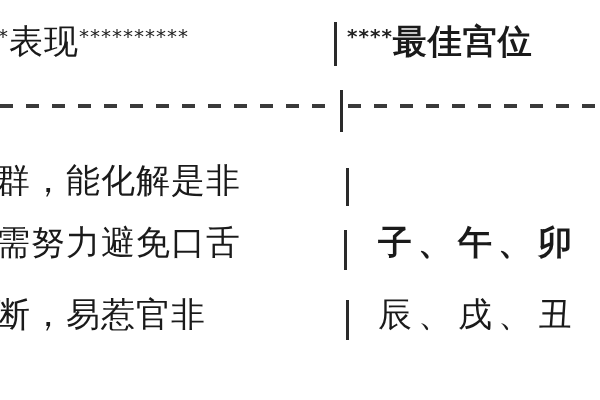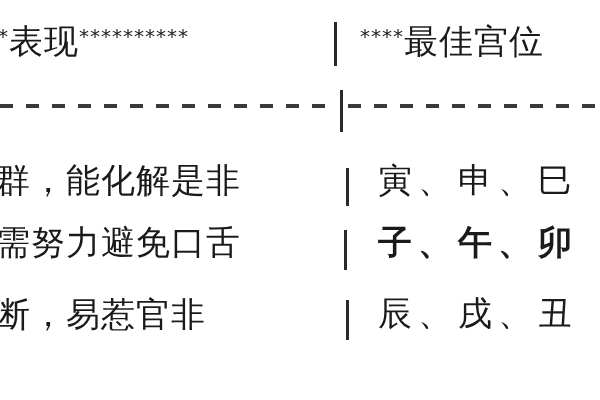--- a/index.html
+++ b/index.html
@@ -52,33 +52,32 @@
   </style>
 </head>
 <body>
 
 <div class="table-fragment">
 
   <div class="cell" style="left:-2px; top:16px;">
     <span class="stars">*</span><span class="cjk">表现</span><span class="stars">**********</span>
   </div>
   <div class="vbar" style="left:334px; top:22px; height:44px;"></div>
-  <div class="cell" style="left:360px; top:16px;">
+  <div class="cell" style="left:347px; top:16px;font-weight:bold;">
     <span class="stars">****</span><span class="cjk">最佳宫位</span>
   </div>
 
   <div class="dashes" style="left:0px; width:332px;"></div>
   <div class="vbar" style="left:340px; top:90px; height:42px;"></div>
   <div class="dashes" style="left:348px; width:260px;"></div>
 
   <div class="cell" style="left:-4px; top:160px;">群，能化解是非</div>
   <div class="vbar" style="left:346px; top:168px; height:38px;"></div>
-  <div class="cell" style="left:378px; top:160px; letter-spacing:6px;">寅、申、巳</div>
 
   <div class="cell" style="left:-4px; top:222px;">需努力避免口舌</div>
   <div class="vbar" style="left:344px; top:230px; height:40px;"></div>
   <div class="cell" style="left:378px; top:222px; letter-spacing:6px;font-weight:bold;">子、午、卯</div>
 
   <div class="cell" style="left:-4px; top:294px;">断，易惹官非</div>
   <div class="vbar" style="left:346px; top:300px; height:40px;"></div>
-  <div class="cell" style="left:378px; top:294px; letter-spacing:6px;font-family:Liberation Serif, serif;">辰、戌、丑</div>
+  <div class="cell" style="left:378px; top:294px; letter-spacing:6px;">辰、戌、丑</div>
 
 </div>
 
 </body></html>

